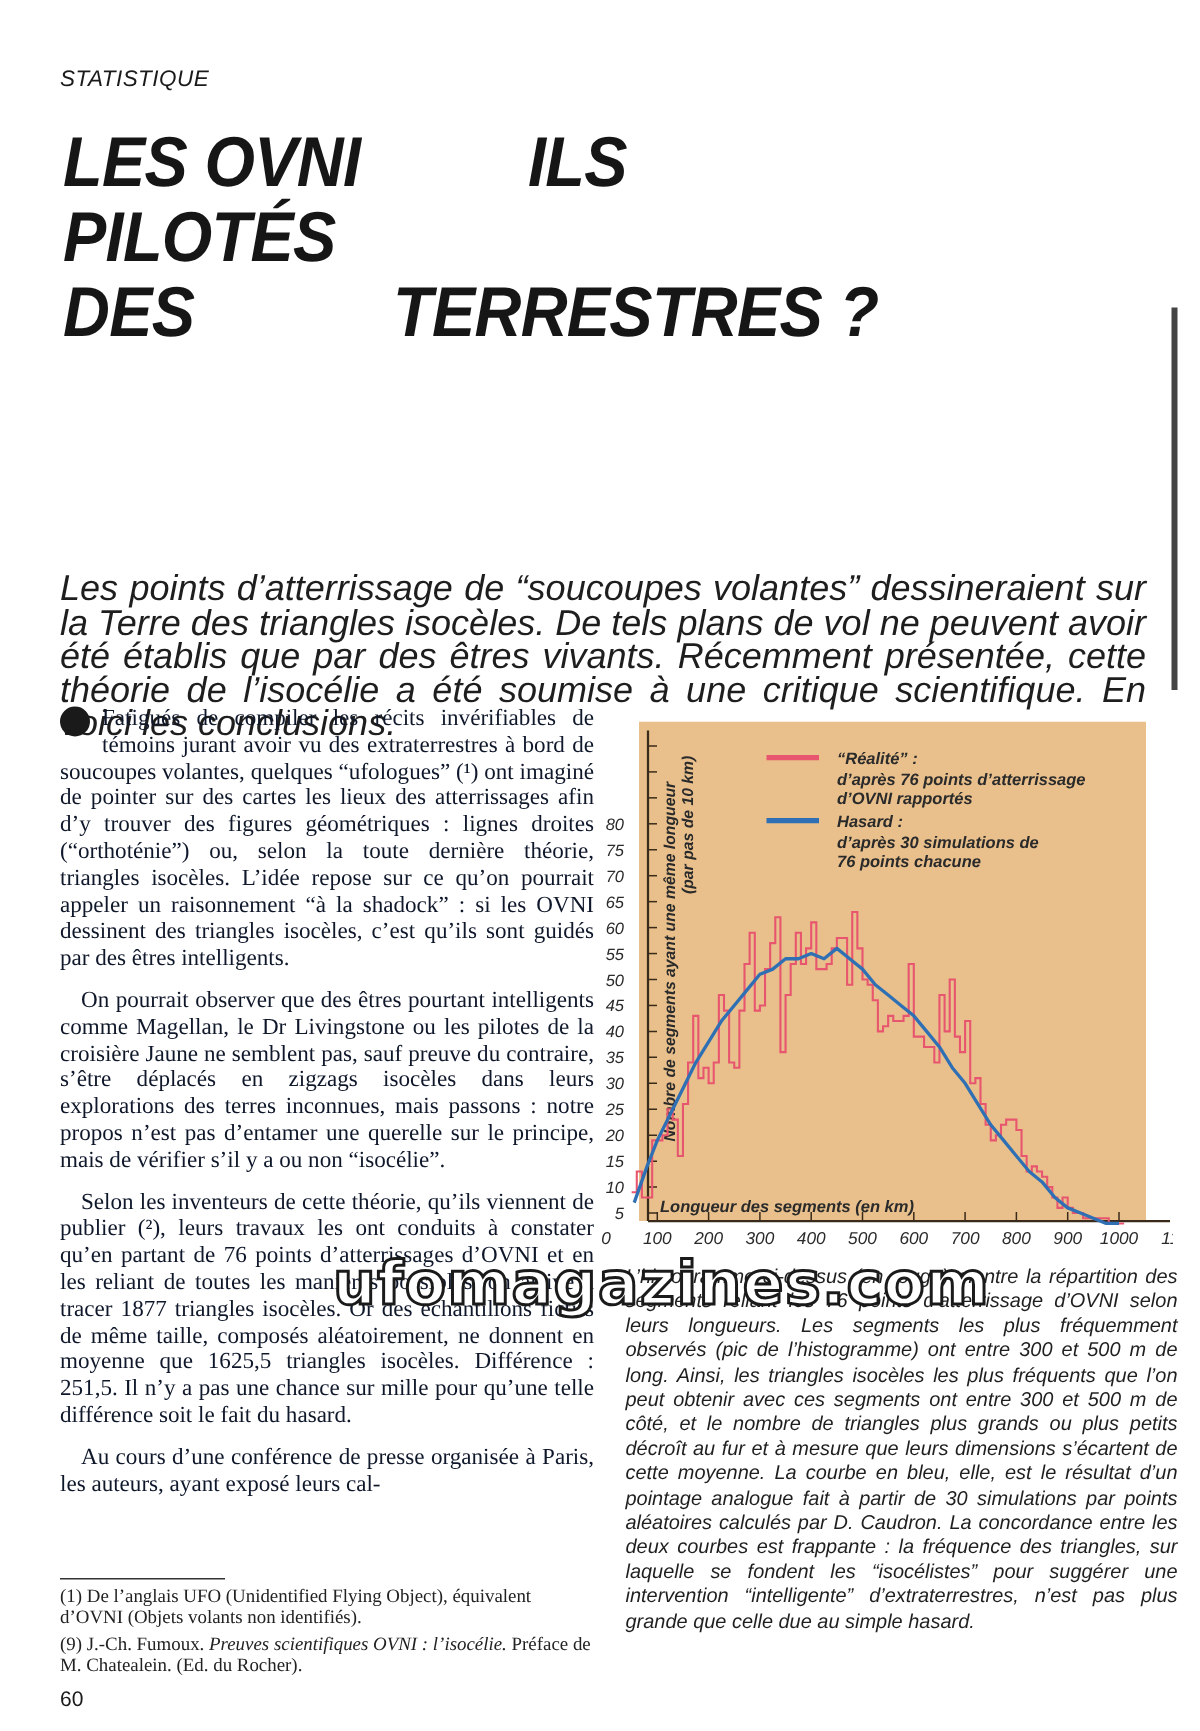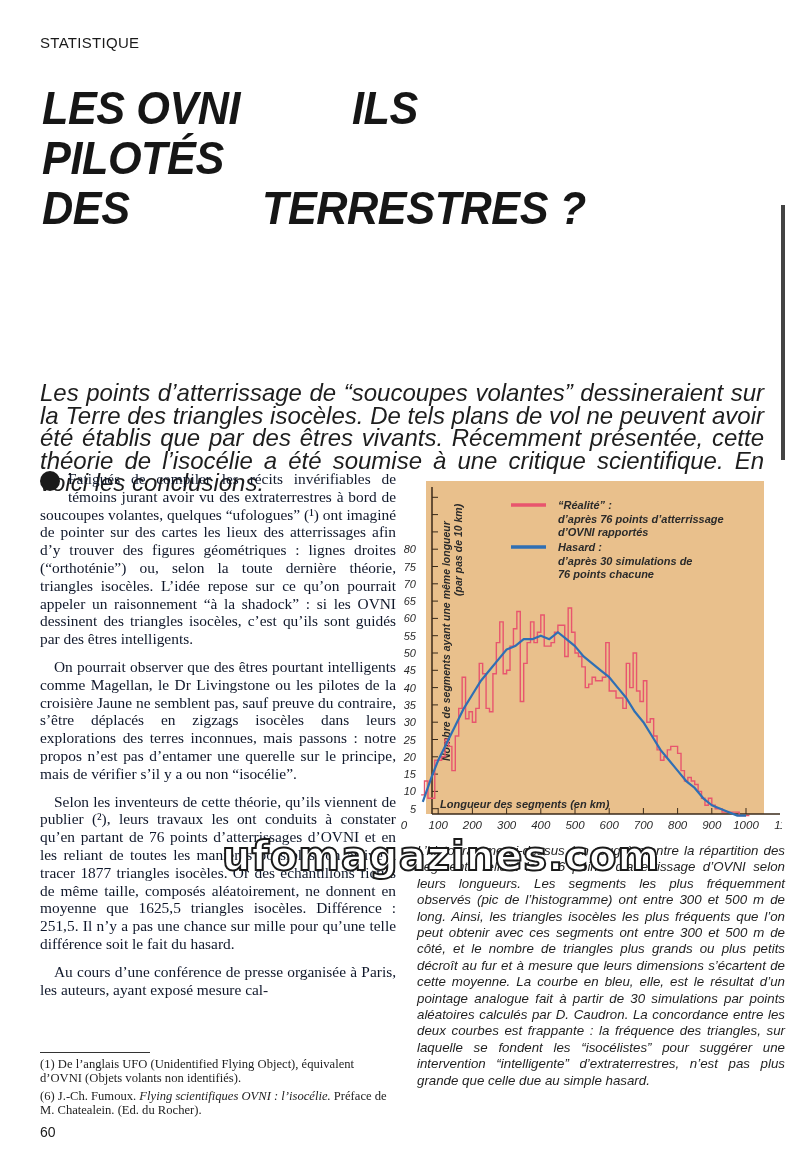--- a/index.html
+++ b/index.html
@@ -1,22 +1,22 @@
 <!DOCTYPE html>
 <html><head>
 <meta charset="utf-8">
 <style>
   html, body { margin: 0; padding: 0; }
   body {
     width: 800px; height: 1154px; background: #ffffff; position: relative;
     overflow: hidden; font-family: "Liberation Serif", serif; color: #1a1a1a;
   }
   .rubric {
-    position: absolute; left: 40px; top: 34px;
-    font-family: "Liberation Sans", sans-serif; font-size: 15px; letter-spacing: 0.3px;
+    position: absolute; left: 40px; top: 44px;
+    font-family: "Liberation Sans", sans-serif; font-size: 15px; letter-spacing: 0.3px; font-style: italic;
   }
   .title-line {
     position: absolute; font-family: "Liberation Sans", sans-serif; font-weight: bold;
     font-style: italic; font-size: 47px; line-height: 1; color: #161616; letter-spacing: -0.5px;
     transform: scaleX(0.92); transform-origin: left top;
   }
   .side-rule {
     position: absolute; left: 781px; top: 205px; width: 4px; height: 255px; background: #444;
   }
   .lead {
@@ -72,21 +72,21 @@
 
 <div class="lead">Les points d’atterrissage de “soucoupes volantes” dessineraient sur la Terre des triangles isocèles. De tels plans de vol ne peuvent avoir été établis que par des êtres vivants. Récemment présentée, cette théorie de l’isocélie a été soumise à une critique scientifique. En voici les conclusions.</div>
 
 <div class="col-left">
   <p class="first">
     <span class="dropcap"></span>
     <span>Fatigués de compiler les récits invérifiables de témoins jurant avoir vu des extraterrestres à bord de soucoupes volantes, quelques “ufologues” (¹) ont imaginé de pointer sur des cartes les lieux des atterrissages afin d’y trouver des figures géométriques : lignes droites (“orthoténie”) ou, selon la toute dernière théorie, triangles isocèles. L’idée repose sur ce qu’on pourrait appeler un raisonnement “à la shadock” : si les OVNI dessinent des triangles isocèles, c’est qu’ils sont guidés par des êtres intelligents.</span>
   </p>
   <p>On pourrait observer que des êtres pourtant intelligents comme Magellan, le Dr Livingstone ou les pilotes de la croisière Jaune ne semblent pas, sauf preuve du contraire, s’être déplacés en zigzags isocèles dans leurs explorations des terres inconnues, mais passons : notre propos n’est pas d’entamer une querelle sur le principe, mais de vérifier s’il y a ou non “isocélie”.</p>
   <p>Selon les inventeurs de cette théorie, qu’ils viennent de publier (²), leurs travaux les ont conduits à constater qu’en partant de 76 points d’atterrissages d’OVNI et en les reliant de toutes les manières possibles, on arrive à tracer 1877 triangles isocèles. Or des échantillons fictifs de même taille, composés aléatoirement, ne donnent en moyenne que 1625,5 triangles isocèles. Différence : 251,5. Il n’y a pas une chance sur mille pour qu’une telle différence soit le fait du hasard.</p>
-  <p>Au cours d’une conférence de presse organisée à Paris, les auteurs, ayant exposé mesure cal-</p>
+  <p>Au cours d’une conférence de presse organisée à Paris, les auteurs, ayant exposé leurs cal-</p>
 </div>
 
 <div class="chart-wrap">
   <svg id="chart-svg" width="386" height="352" viewBox="0 0 386 352">
       <rect x="30" y="0" width="338" height="333" fill="#e9c08c"></rect>
       <line x1="36" y1="6" x2="36" y2="333" stroke="#3a2a1a" stroke-width="1.5"></line>
       <line x1="36" y1="333" x2="384" y2="333" stroke="#3a2a1a" stroke-width="1.5"></line>
       <line x1="36" y1="327.7" x2="42" y2="327.7" stroke="#3a2a1a" stroke-width="1"></line>
       <text x="20" y="331.7" font-size="11" font-style="italic" text-anchor="end" fill="#2a2a2a" font-family="Liberation Sans, sans-serif">5</text>
       <line x1="36" y1="310.4" x2="42" y2="310.4" stroke="#3a2a1a" stroke-width="1"></line>
@@ -160,16 +160,16 @@
     </svg>
 </div>
 
 <div class="caption">L’histogramme ci-dessus (en rouge) montre la répartition des segments reliant les 76 points d’atterrissage d’OVNI selon leurs longueurs. Les segments les plus fréquemment observés (pic de l’histogramme) ont entre 300 et 500 m de long. Ainsi, les triangles isocèles les plus fréquents que l’on peut obtenir avec ces segments ont entre 300 et 500 m de côté, et le nombre de triangles plus grands ou plus petits décroît au fur et à mesure que leurs dimensions s’écartent de cette moyenne. La courbe en bleu, elle, est le résultat d’un pointage analogue fait à partir de 30 simulations par points aléatoires calculés par D. Caudron. La concordance entre les deux courbes est frappante : la fréquence des triangles, sur laquelle se fondent les “isocélistes” pour suggérer une intervention “intelligente” d’extraterrestres, n’est pas plus grande que celle due au simple hasard.</div>
 
 <div class="watermark">ufomagazines.com</div>
 
 <div class="footnotes">
   <div class="rule"></div>
   <p>(1) De l’anglais UFO (Unidentified Flying Object), équivalent d’OVNI (Objets volants non identifiés).</p>
-  <p><span>(6) J.-Ch. Fumoux. </span><i>Flying scientifiques OVNI : l’isocélie.</i><span> Préface de M. Chatealein. (Ed. du Rocher).</span></p>
+  <p><span>(9) J.-Ch. Fumoux. </span><i>Preuves scientifiques OVNI : l’isocélie.</i><span> Préface de M. Chatealein. (Ed. du Rocher).</span></p>
 </div>
 
 <div class="pagenum">60</div>
 
 </body></html>

